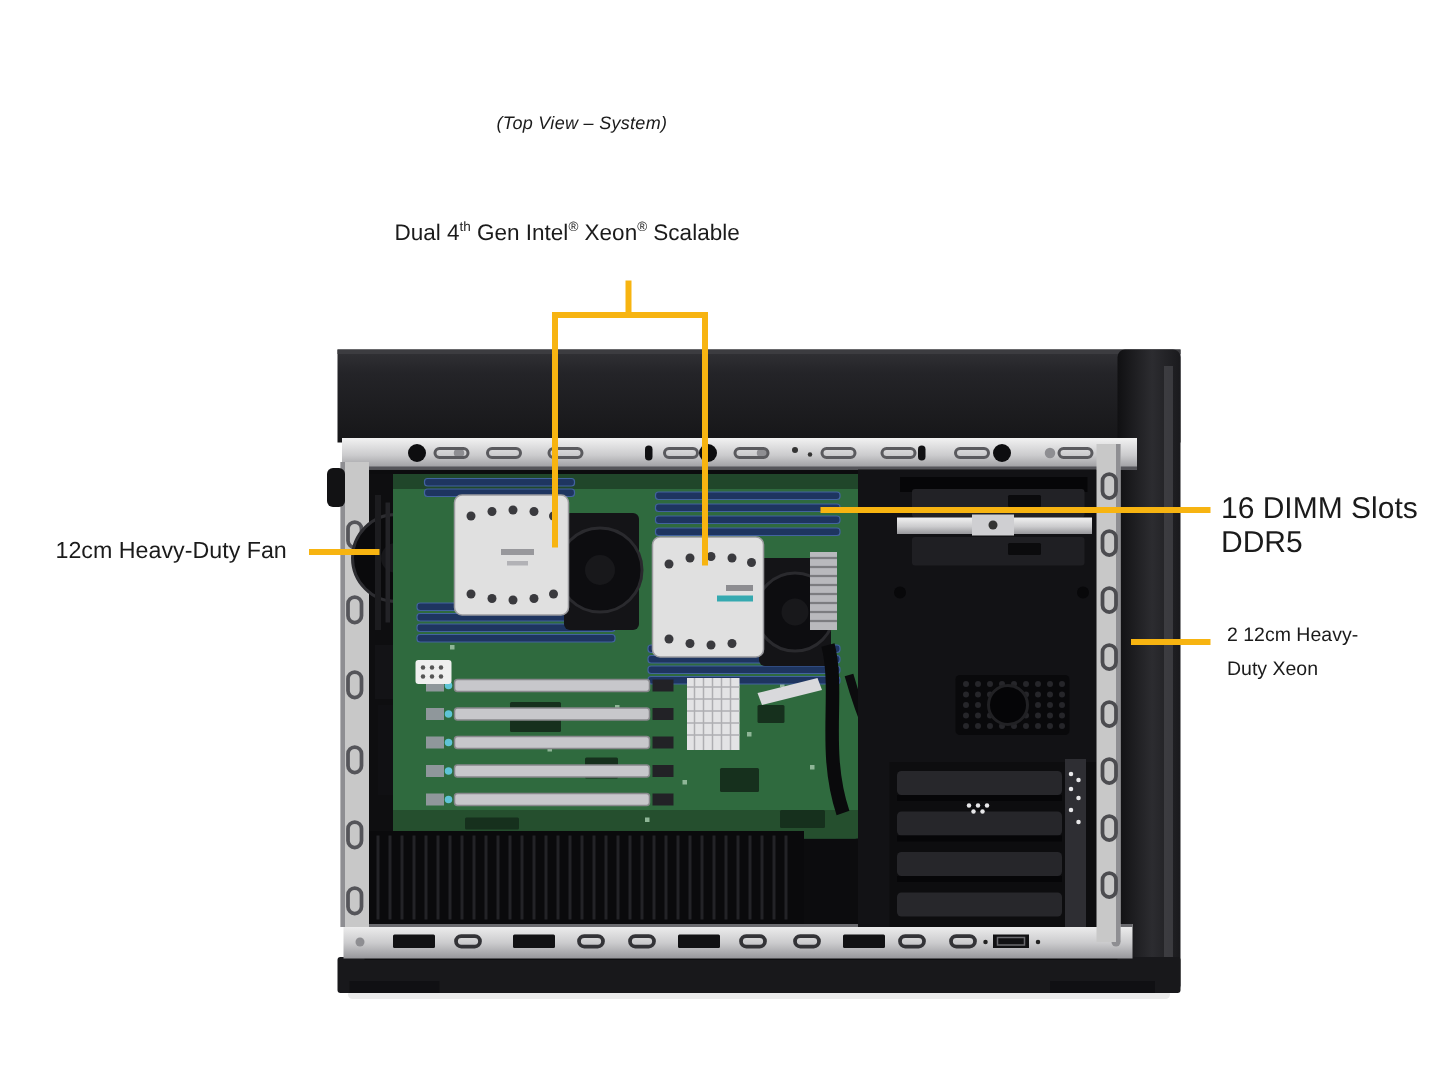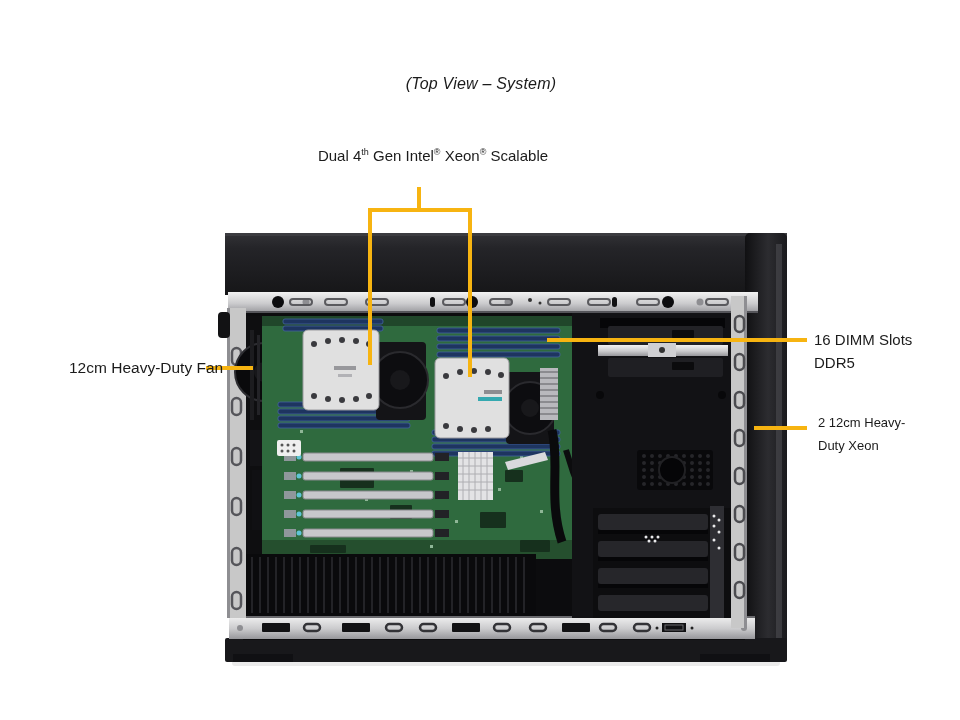--- a/index.html
+++ b/index.html
@@ -5,28 +5,28 @@
   html,body{margin:0;padding:0;background:#ffffff;}
   .stage{
     position:relative;width:960px;height:720px;overflow:hidden;
     background:var(--page_bg,#ffffff);
     font-family:"Liberation Sans", sans-serif;
     color:var(--text,#1b1b1b);
   }
   .stage svg{position:absolute;left:0;top:0;}
   .lbl{position:absolute;white-space:nowrap;}
   .caption{
-    position:absolute;top:75px;left:331px;width:300px;text-align:center;
-    font-style:italic;font-size:16px;letter-spacing:.2px;
+    position:absolute;top:75px;left:331px;width:300px;text-align:left;
+    font-style:italic;font-size:12px;letter-spacing:.2px;
   }
-  .proc{top:146px;left:263px;width:340px;text-align:center;font-size:15px;line-height:19px;white-space:normal;}
+  .proc{top:146px;left:263px;width:340px;font-size:15px;line-height:19px;white-space:normal;}
   .proc sup{font-size:9px;line-height:0;}
-  .dimm-lbl{top:328px;left:814px;font-size:15px;line-height:23px;}
+  .dimm-lbl{top:328px;left:814px;font-size:20px;line-height:23px;}
   .fansr-lbl{top:411px;left:818px;font-size:13px;line-height:23px;}
-  .fanl-lbl{top:359px;left:37px;font-size:15.5px;margin-left:32px;}
+  .fanl-lbl{top:359px;left:37px;font-size:15.5px;}
   .callout{stroke:var(--callout,#F7B411);stroke-width:4;fill:none;stroke-linecap:butt;}
   .board{fill:var(--board,#2F6A3E);}
   .dimm{fill:var(--dimm,#1E3560);stroke:#42639f;stroke-width:.8;}
   .hs{fill:var(--heatsink,#E0E0E0);stroke:#9a9a9e;stroke-width:1;}
   .railv{fill:var(--rail,#C8C8C8);}
 </style>
 </head>
 <body>
 
 <div class="stage">

